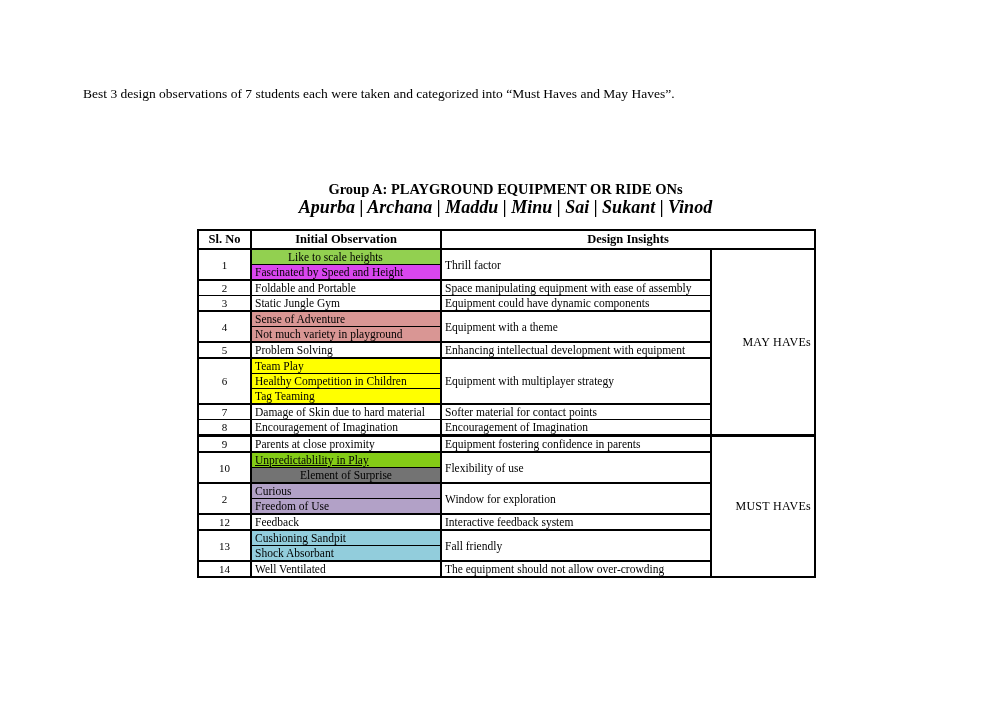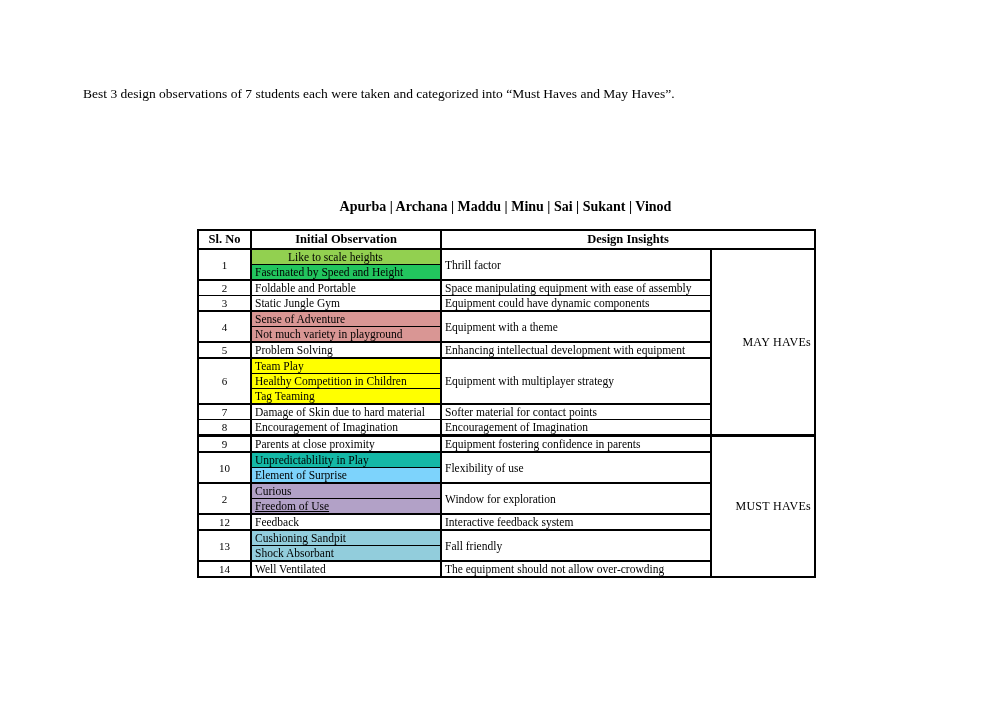--- a/index.html
+++ b/index.html
@@ -31,24 +31,25 @@
     top: 181px;
     width: 617px;
     text-align: center;
   }
   .group-title {
     font-size: 14.5px;
     font-weight: bold;
     line-height: 17px;
   }
   .group-members {
-    font-size: 14px;
+    font-size: 18px;
     font-weight: bold;
     line-height: 15px;
-    margin-top: 18px;
+    margin-top: 2px;
+    font-style: italic;
   }
   table.obs-table {
     position: absolute;
     left: 197px;
     top: 229px;
     width: 617px;
     border-collapse: collapse;
     table-layout: fixed;
     border: 2px solid #000;
     font-size: 11.5px;
@@ -83,20 +84,21 @@
   }
 </style>
 </head>
 <body>
 
 <div class="page">
 
   <div class="intro">Best 3 design observations of 7 students each were taken and categorized into “Must Haves and May Haves”.</div>
 
   <div class="title-block">
+    <div class="group-title">Group A: PLAYGROUND EQUIPMENT OR RIDE ONs</div>
     <div class="group-members">Apurba | Archana | Maddu | Minu | Sai | Sukant | Vinod</div>
   </div>
 
   <table class="obs-table">
     <colgroup>
       <col style="width:53px">
         <col style="width:190px">
         <col style="width:270px">
         <col style="width:104px">
     </colgroup>
@@ -107,21 +109,21 @@
         <th colspan="2">Design Insights</th>
       </tr>
 
       <tr class="b2t">
         <td class="c-no" rowspan="2">1</td>
         <td class="c-obs" style="background-color: rgb(146, 208, 80); padding-left: 36px;">Like to scale heights</td>
         <td class="c-ins" rowspan="2">Thrill factor</td>
         <td class="c-cat" rowspan="12">MAY HAVEs</td>
       </tr>
       <tr>
-        <td class="c-obs" style="background-color: #22c55e; margin-left: 8px;">Fascinated by Speed and Height</td>
+        <td class="c-obs" style="background-color: #d946ef; margin-left: 8px;">Fascinated by Speed and Height</td>
       </tr>
 
       <tr class="b2t">
         <td class="c-no">2</td>
         <td class="c-obs">Foldable and Portable</td>
         <td class="c-ins">Space manipulating equipment with ease of assembly</td>
       </tr>
 
       <tr>
         <td class="c-no">3</td>
@@ -170,34 +172,34 @@
 
       <tr class="b3t">
         <td class="c-no">9</td>
         <td class="c-obs">Parents at close proximity</td>
         <td class="c-ins">Equipment fostering confidence in parents</td>
         <td class="c-cat" rowspan="9">MUST HAVEs</td>
       </tr>
 
       <tr class="b2t">
         <td class="c-no" rowspan="2">10</td>
-        <td class="c-obs" style="background-color: #14b8a6;">Unpredictablility in Play</td>
+        <td class="c-obs" style="background-color: #84cc16; text-decoration: underline;">Unpredictablility in Play</td>
         <td class="c-ins" rowspan="2">Flexibility of use</td>
       </tr>
       <tr>
-        <td class="c-obs" style="background-color: #7dd3fc;">Element of Surprise</td>
+        <td class="c-obs" style="background-color: #737373; text-align: center;">Element of Surprise</td>
       </tr>
 
       <tr class="b2t">
         <td class="c-no" rowspan="2">2</td>
         <td class="c-obs" style="background-color: rgb(178, 161, 199);">Curious</td>
         <td class="c-ins" rowspan="2">Window for exploration</td>
       </tr>
       <tr>
-        <td class="c-obs" style="background-color: rgb(178, 161, 199); text-decoration: underline;">Freedom of Use</td>
+        <td class="c-obs" style="background-color: rgb(178, 161, 199);">Freedom of Use</td>
       </tr>
 
       <tr class="b2t">
         <td class="c-no">12</td>
         <td class="c-obs">Feedback</td>
         <td class="c-ins">Interactive feedback system</td>
       </tr>
 
       <tr class="b2t">
         <td class="c-no" rowspan="2">13</td>

